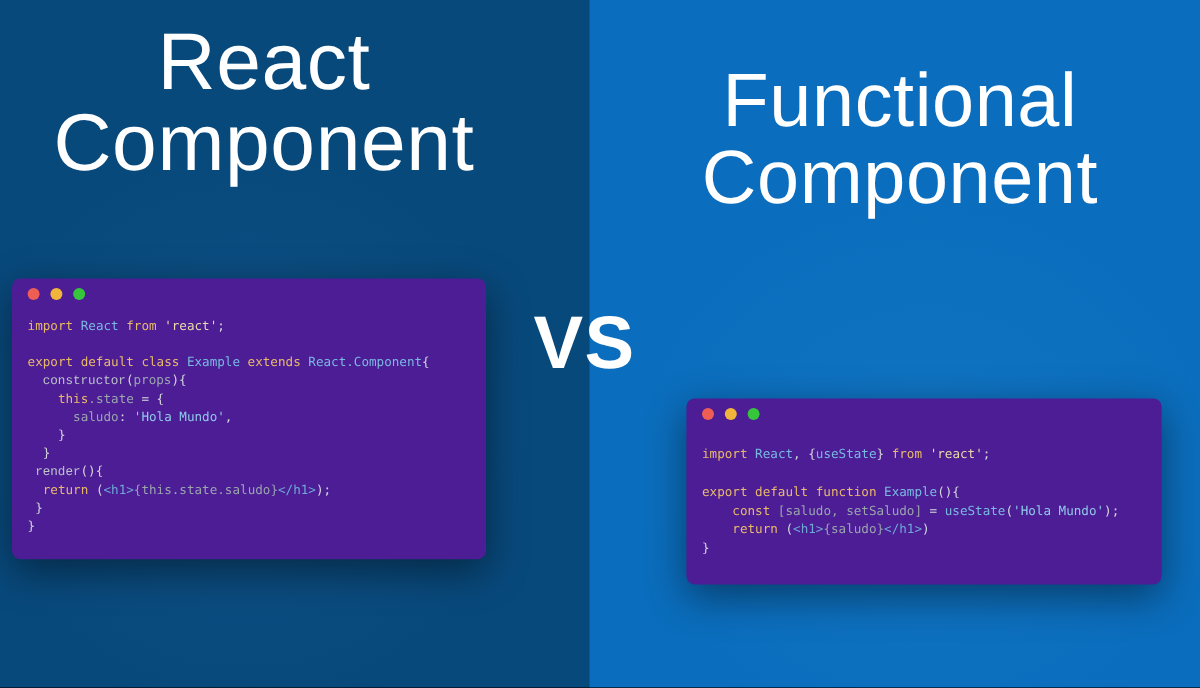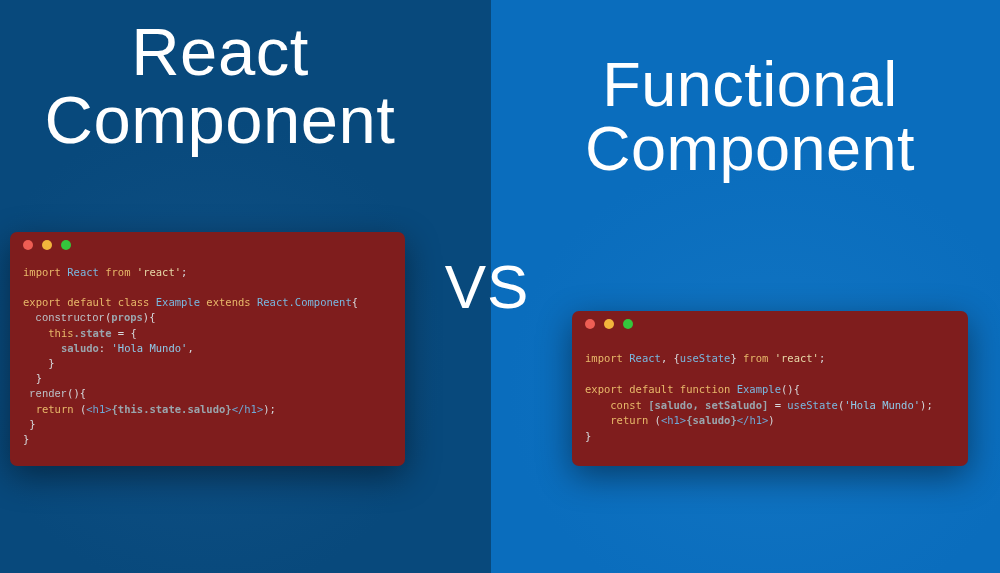--- a/index.html
+++ b/index.html
@@ -64,37 +64,37 @@
 
   
   .vs-label {
     position: absolute;
     left: 432px;
     top: 256px;
     width: 110px;
     text-align: center;
     color: #ffffff;
     font-size: 62px;
-    font-weight: 400;
+    font-weight: 700;
     letter-spacing: 1px;
     line-height: 1;
     z-index: 5;
   }
 
   
   .code-card {
     position: absolute;
-    background: #7f1d1d;
+    background: #4c1d95;
     border-radius: 7px;
     box-shadow: 0 10px 34px rgba(0,0,0,0.45);
     overflow: hidden;
     z-index: 4;
   }
   .code-card-left  { left: 10px;  top: 232px; width: 395px; height: 234px; }
-  .code-card-right { left: 572px; top: 311px; width: 396px; height: 155px; }
+  .code-card-right { left: 572px; top: 332px; width: 396px; height: 155px; }
 
   .titlebar {
     height: 26px;
     display: flex;
     align-items: center;
     padding-left: 13px;
     gap: 9px;
   }
   .dot {
     width: 10px; height: 10px;
@@ -121,21 +121,21 @@
   .code-line { min-height: 15px; }
 
   
   .tok-kw    { color: #e8b96a; }  
   .tok-cls   { color: #79b8e0; }  
   .tok-str   { color: #e7d9a8; }  
   .tok-str2  { color: #8fc9e8; margin-top: 40px; }
   .tok-fn    { color: #bcc3c9; font-family: Liberation Mono, monospace; }
   .tok-tag   { color: #6fa8d6; }
   .tok-punct { color: #d6d9dc; }
-  .tok-prop  { color: #9aa5ad; font-weight: bold; }
+  .tok-prop  { color: #9aa5ad; }
 </style>
 </head>
 <body>
 
 <div id="canvas">
 
   <div class="panel panel-left"></div>
   <div class="panel panel-right"></div>
 
   <div class="title title-left">React

